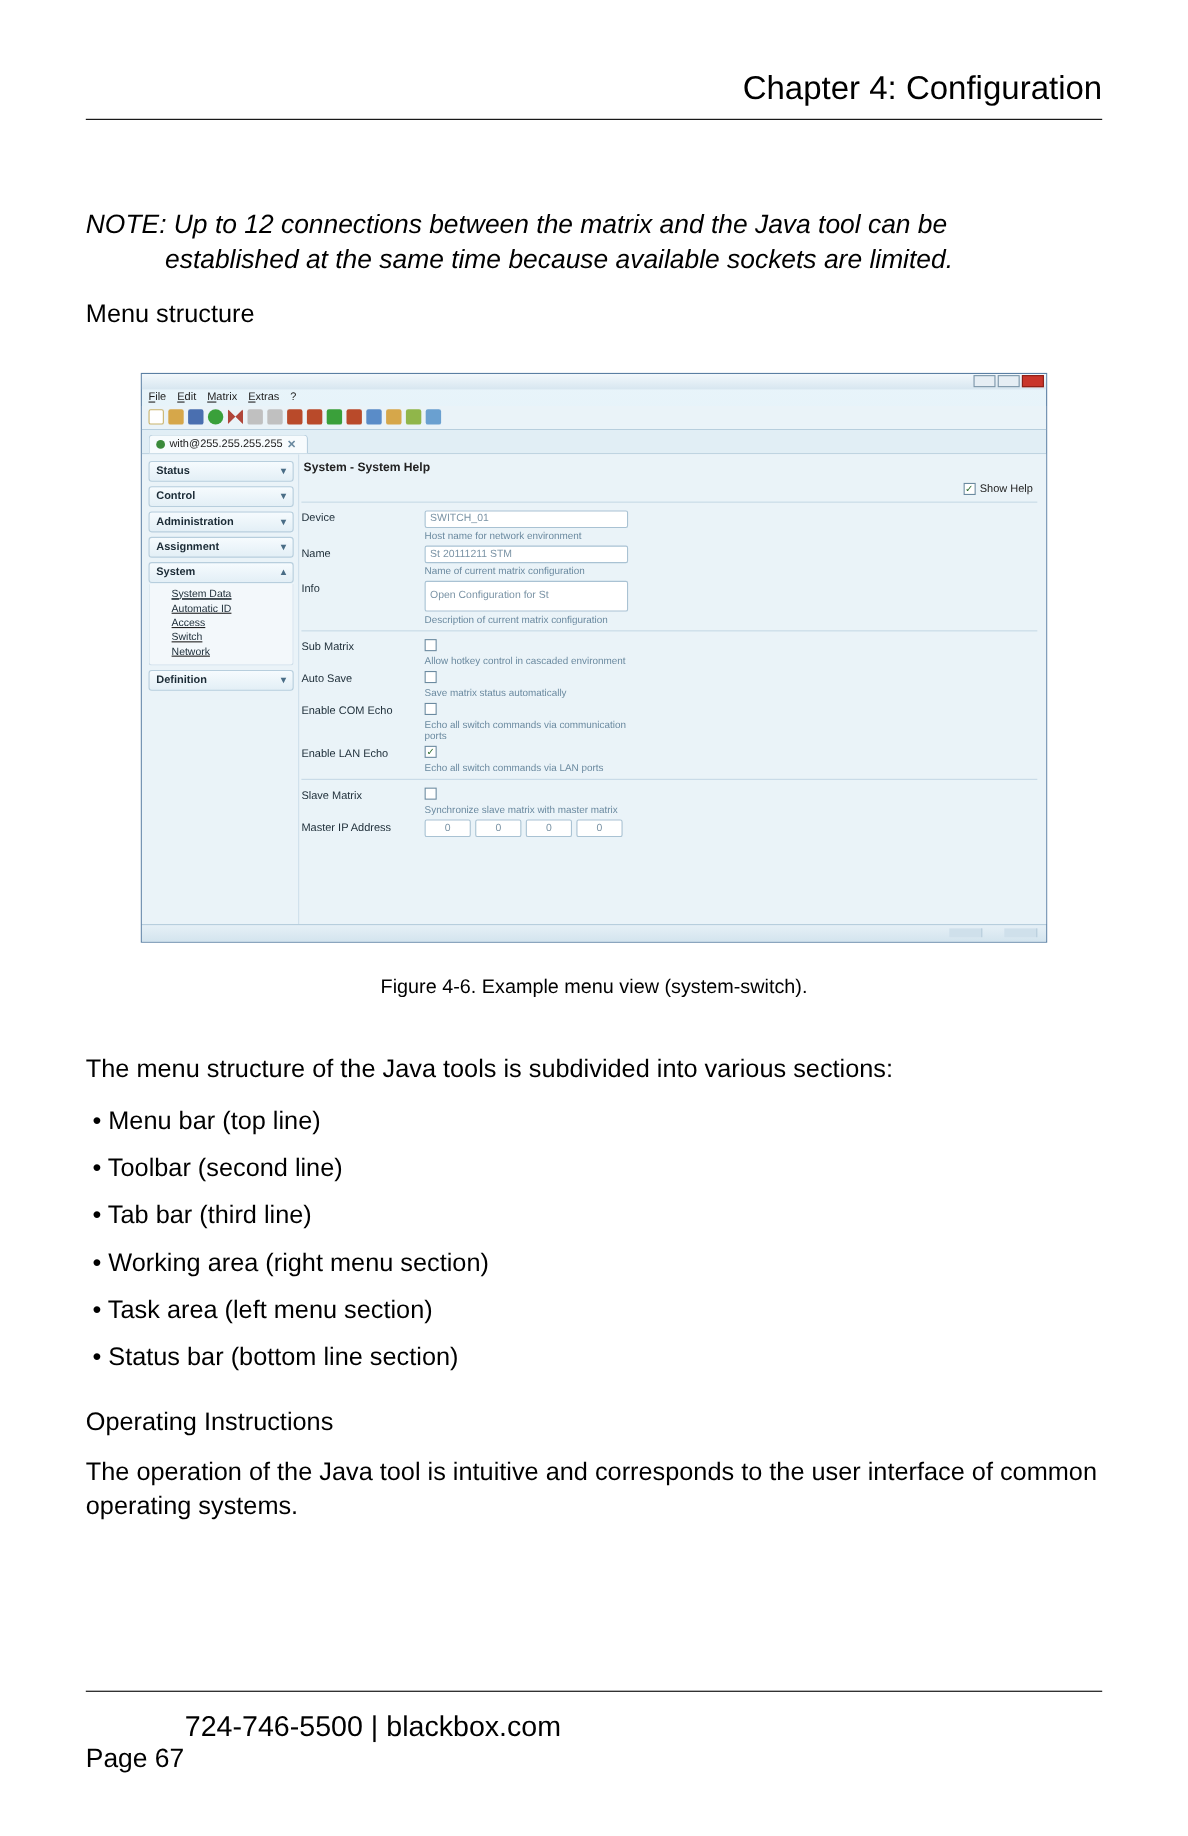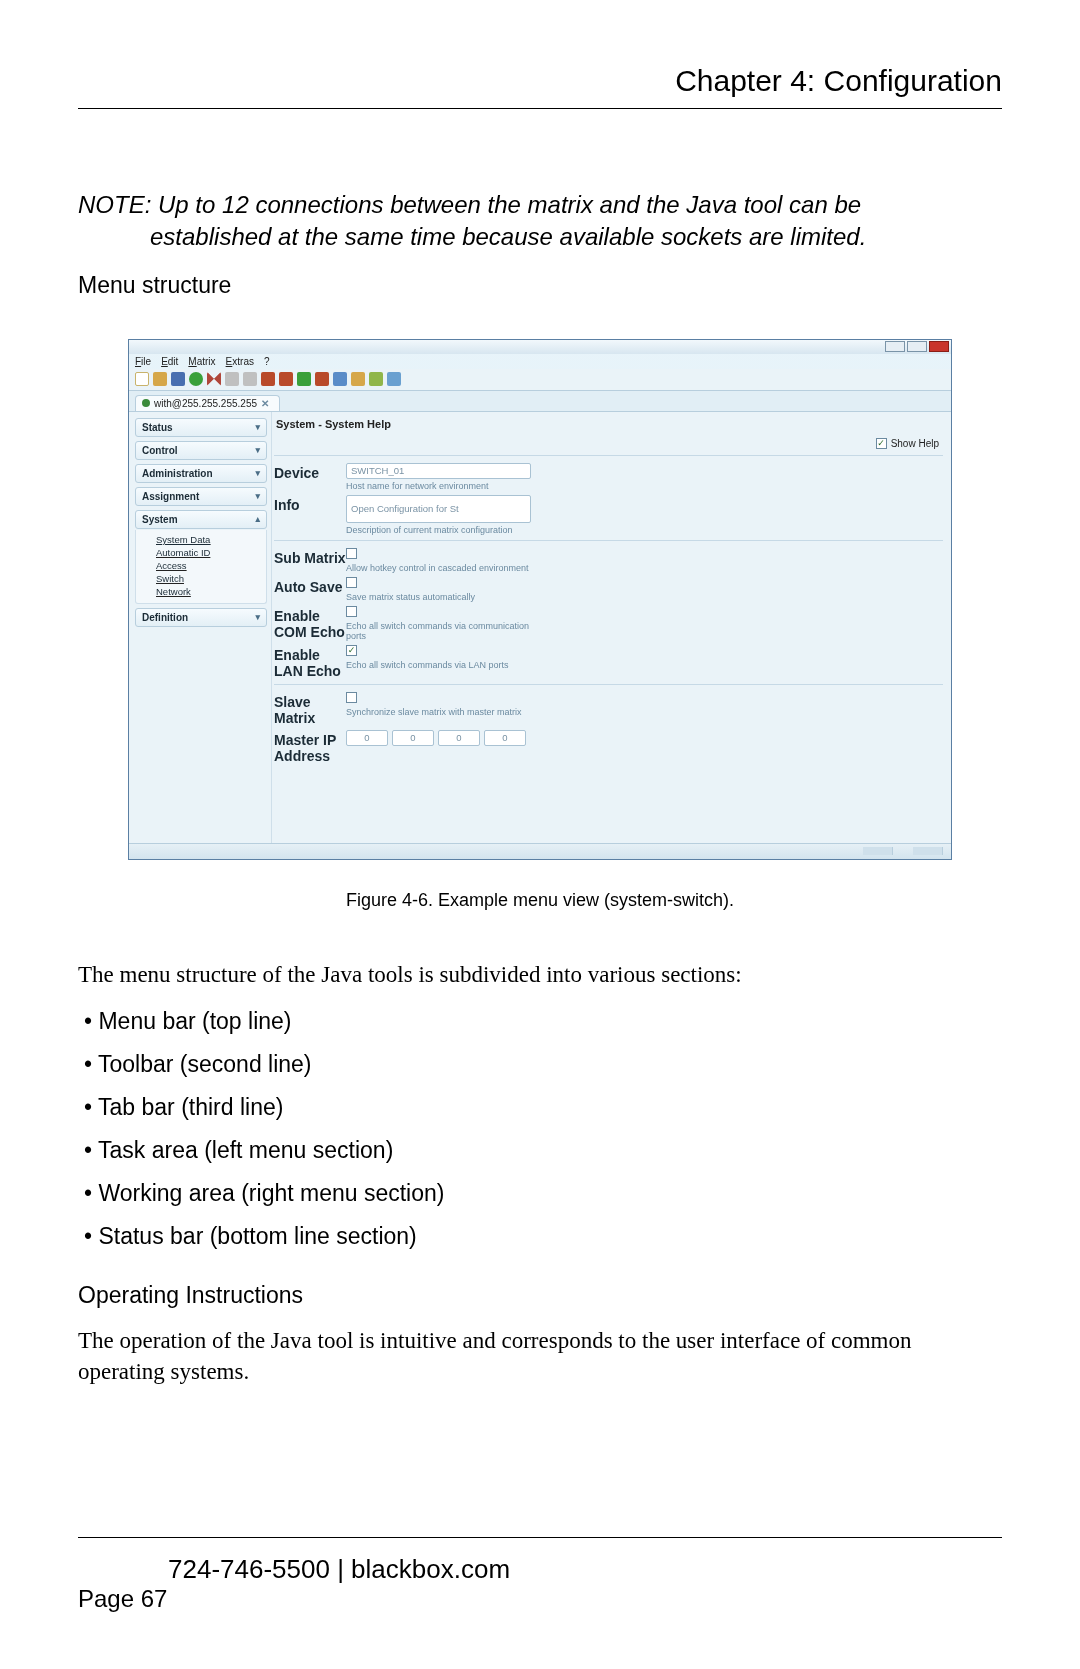--- a/index.html
+++ b/index.html
@@ -113,21 +113,21 @@
     font-weight:bold; font-size:11px;
     padding:6px 2px 4px 2px;
   }
   .showhelp {
     display:flex; justify-content:flex-end; align-items:center; gap:4px;
     font-size:10px; padding:4px 4px 2px 0;
   }
   .chk { width:11px; height:11px; background:#fff; border:1px solid #6b8aa0; display:inline-flex; align-items:center; justify-content:center; font-size:9px; color:#2a6a2a; line-height:1;}
   .section-rule { border-top:1px solid #c6d9e6; margin:4px 0; }
   .form-row { display:flex; align-items:flex-start; padding:3px 0 1px 0; }
-  .form-row .lbl { width:72px; font-weight:bold; font-size:14px; color:#1b2b36; padding-top:2px;}
+  .form-row .lbl { width:112px; font-weight:normal; font-size:10px; color:#1b2b36; padding-top:2px;}
   .form-row .ctrl { flex:0 0 190px; }
   .tinput {
     width:185px; height:16px; background:#fff; border:1px solid #a9c2d3;
     font-size:9.5px; color:#7a93a5; padding:1px 4px;
     border-radius:2px;
   }
   .tinput.tall { height:28px; }
   .hint { font-size:9px; color:#6b8aa0; margin-top:2px; }
   .chkrow .ctrl { display:flex; flex-direction:column; gap:2px; }
   .ipgroup { display:flex; gap:4px; }
@@ -137,21 +137,21 @@
     border-top:1px solid #b7cedd;
     display:flex; justify-content:flex-end; align-items:center; padding-right:8px;
     gap:20px;
   }
   .statusbar .seg { width:30px; height:8px; background:#cfe0eb; border-right:1px solid #b7cedd;}
   
   .fig-caption {
     text-align:center; font-size:18px; margin:18px 0 48px 0;
   }
   .body-text { font-size:23px; line-height:1.35; }
-  .body-text p { margin-bottom:16px;font-family:Liberation Serif, serif; }
+  .body-text p { margin-bottom:16px; }
   .bullets { margin:10px 0 28px 0; }
   .bullets li { font-size:23px; list-style:none; margin:12px 0 12px 6px; }
   .bullets li::before { content:"• "; }
   .sub-heading { font-size:23px; margin-bottom:14px; }
   .footer-wrap {
     position:absolute; bottom:56px; left:78px; right:78px;
   }
   .hr-foot {
     border:0; border-top:1.5px solid #000; margin-bottom:16px;
   }
@@ -259,20 +259,27 @@
           <div class="section-rule"></div>
 
           <div class="form-row">
             <div class="lbl">Device</div>
             <div class="ctrl">
               <input class="tinput" value="SWITCH_01" style="">
               <div class="hint">Host name for network environment</div>
             </div>
           </div>
           <div class="form-row">
+            <div class="lbl">Name</div>
+            <div class="ctrl">
+              <input class="tinput" value="St 20111211 STM" style="">
+              <div class="hint">Name of current matrix configuration</div>
+            </div>
+          </div>
+          <div class="form-row">
             <div class="lbl">Info</div>
             <div class="ctrl">
               <input class="tinput tall" value="Open Configuration for St" style="">
               <div class="hint">Description of current matrix configuration</div>
             </div>
           </div>
           <div class="section-rule"></div>
 
           <div class="form-row chkrow">
             <div class="lbl">Sub Matrix</div>
@@ -333,22 +340,22 @@
   </div>
 
   <div class="fig-caption">Figure 4-6. Example menu view (system-switch).</div>
 
   <div class="body-text">
     <p>The menu structure of the Java tools is subdivided into various sections:</p>
     <ul class="bullets">
       <li>Menu bar (top line)</li>
       <li>Toolbar (second line)</li>
       <li>Tab bar (third line)</li>
+      <li>Working area (right menu section)</li>
       <li>Task area (left menu section)</li>
-      <li>Working area (right menu section)</li>
       <li>Status bar (bottom line section)</li>
     </ul>
     <div class="sub-heading">Operating Instructions</div>
     <p>The operation of the Java tool is intuitive and corresponds to the user interface of common operating systems.</p>
   </div>
 </div>
 
 <div class="footer-wrap">
   <hr class="hr-foot">
   <div class="footer">

